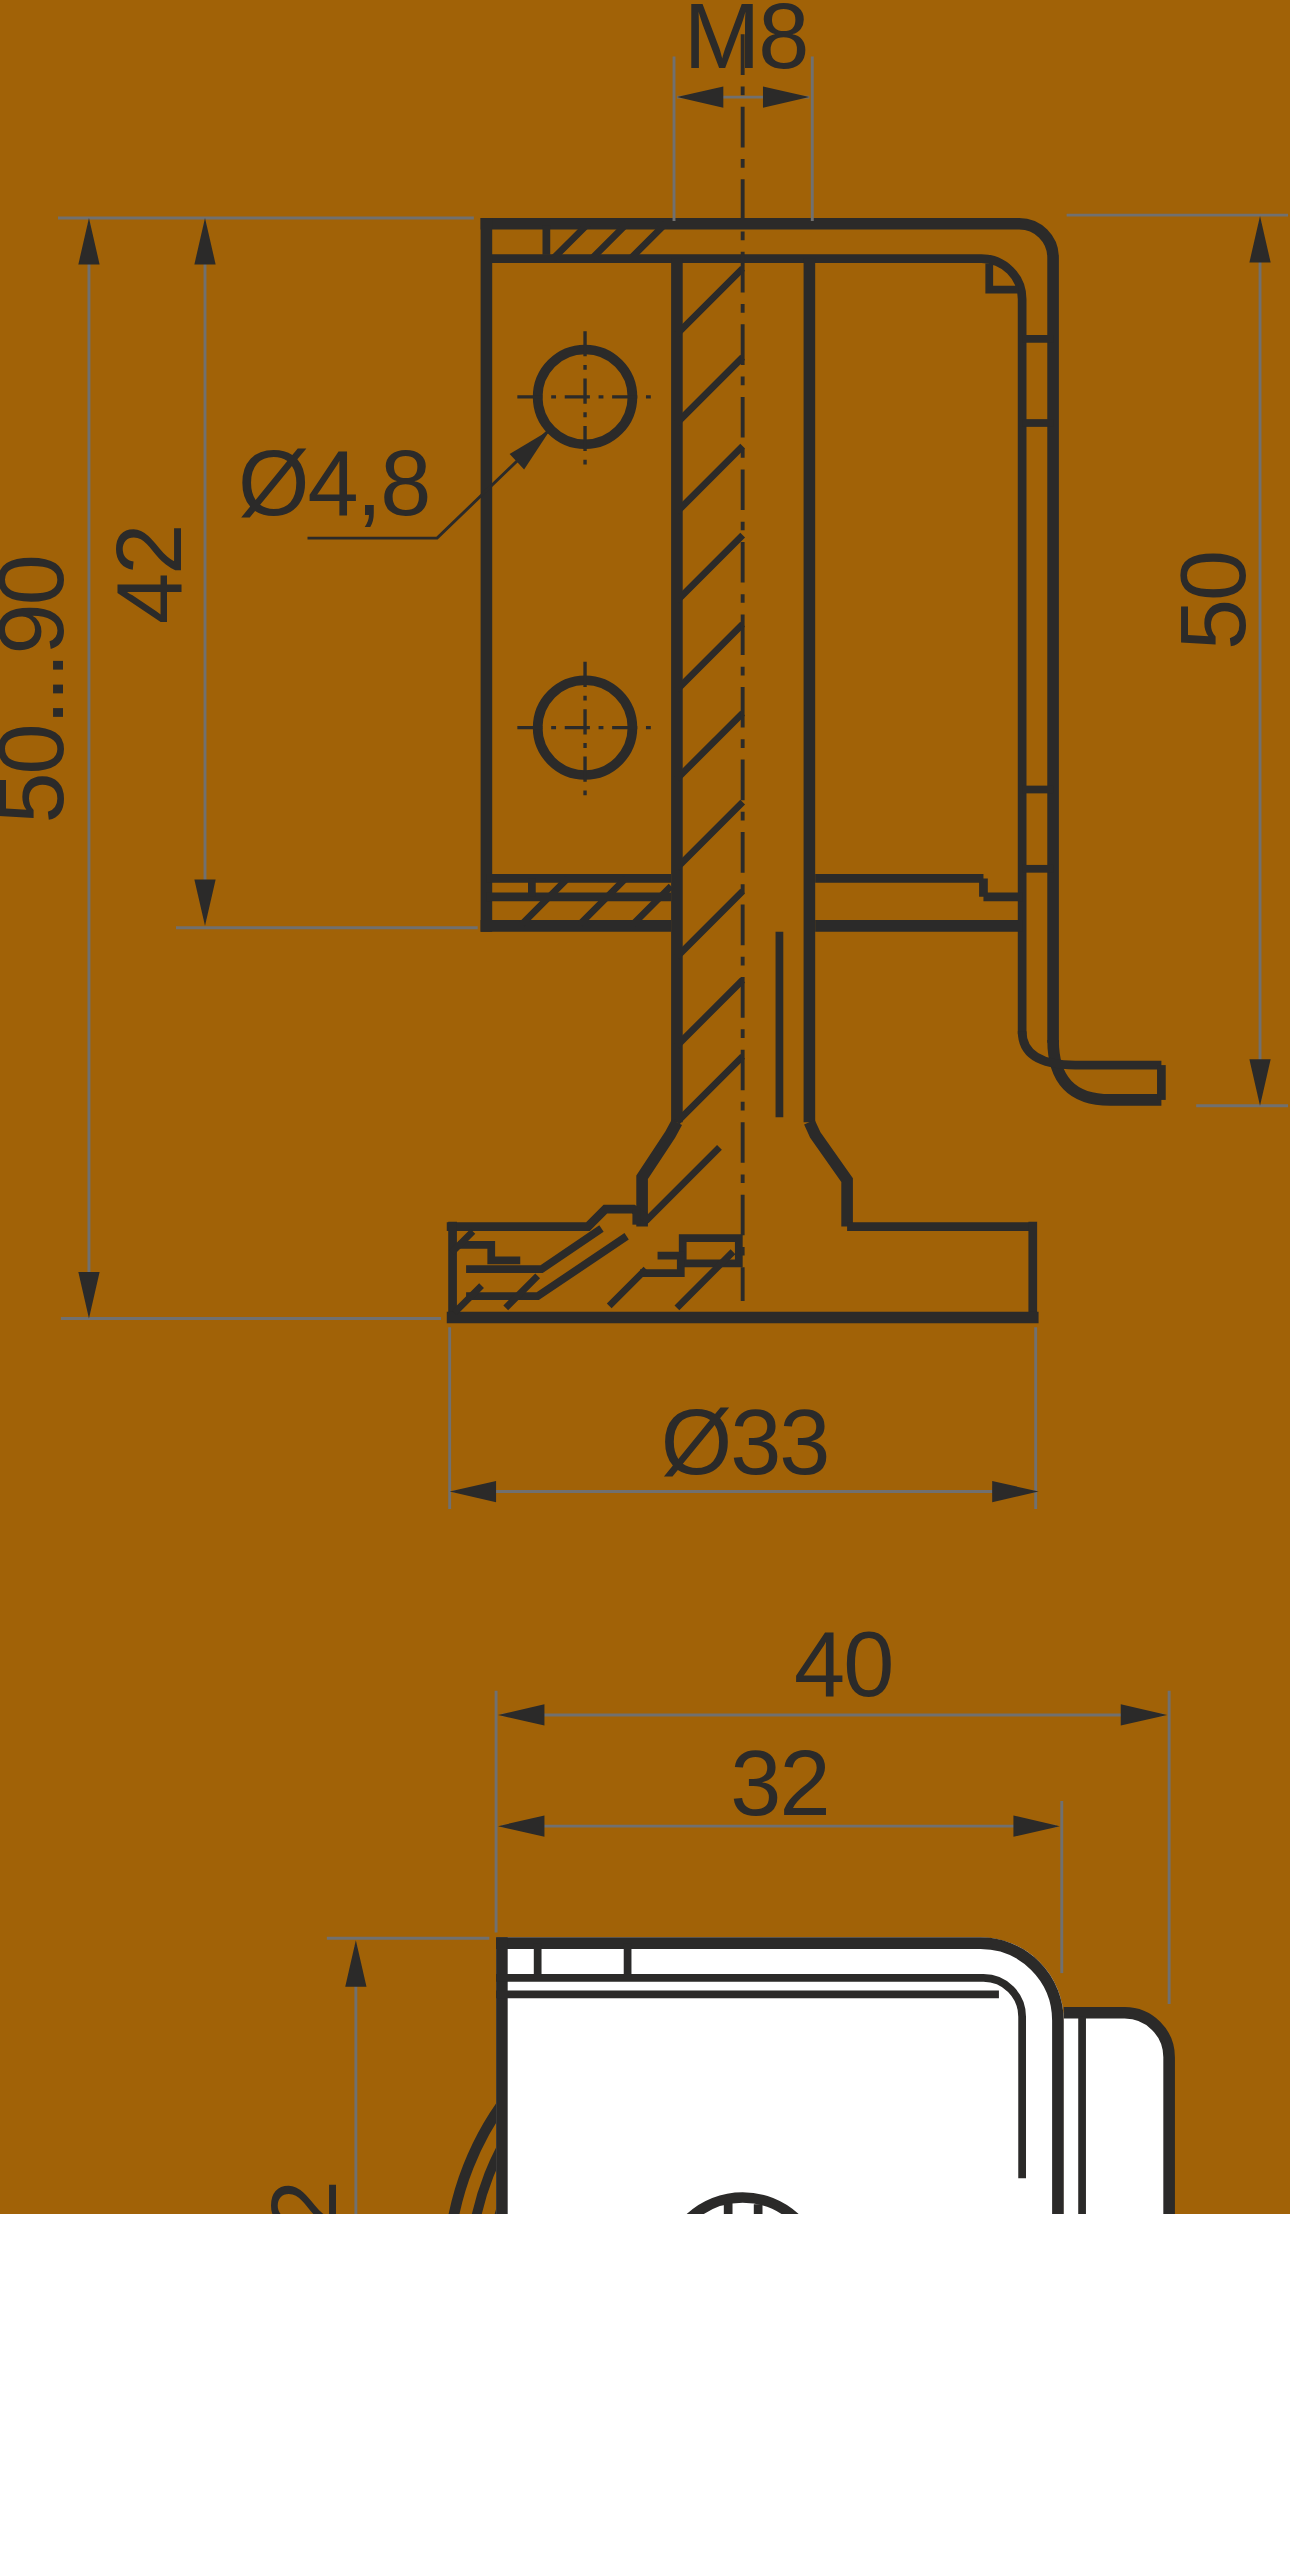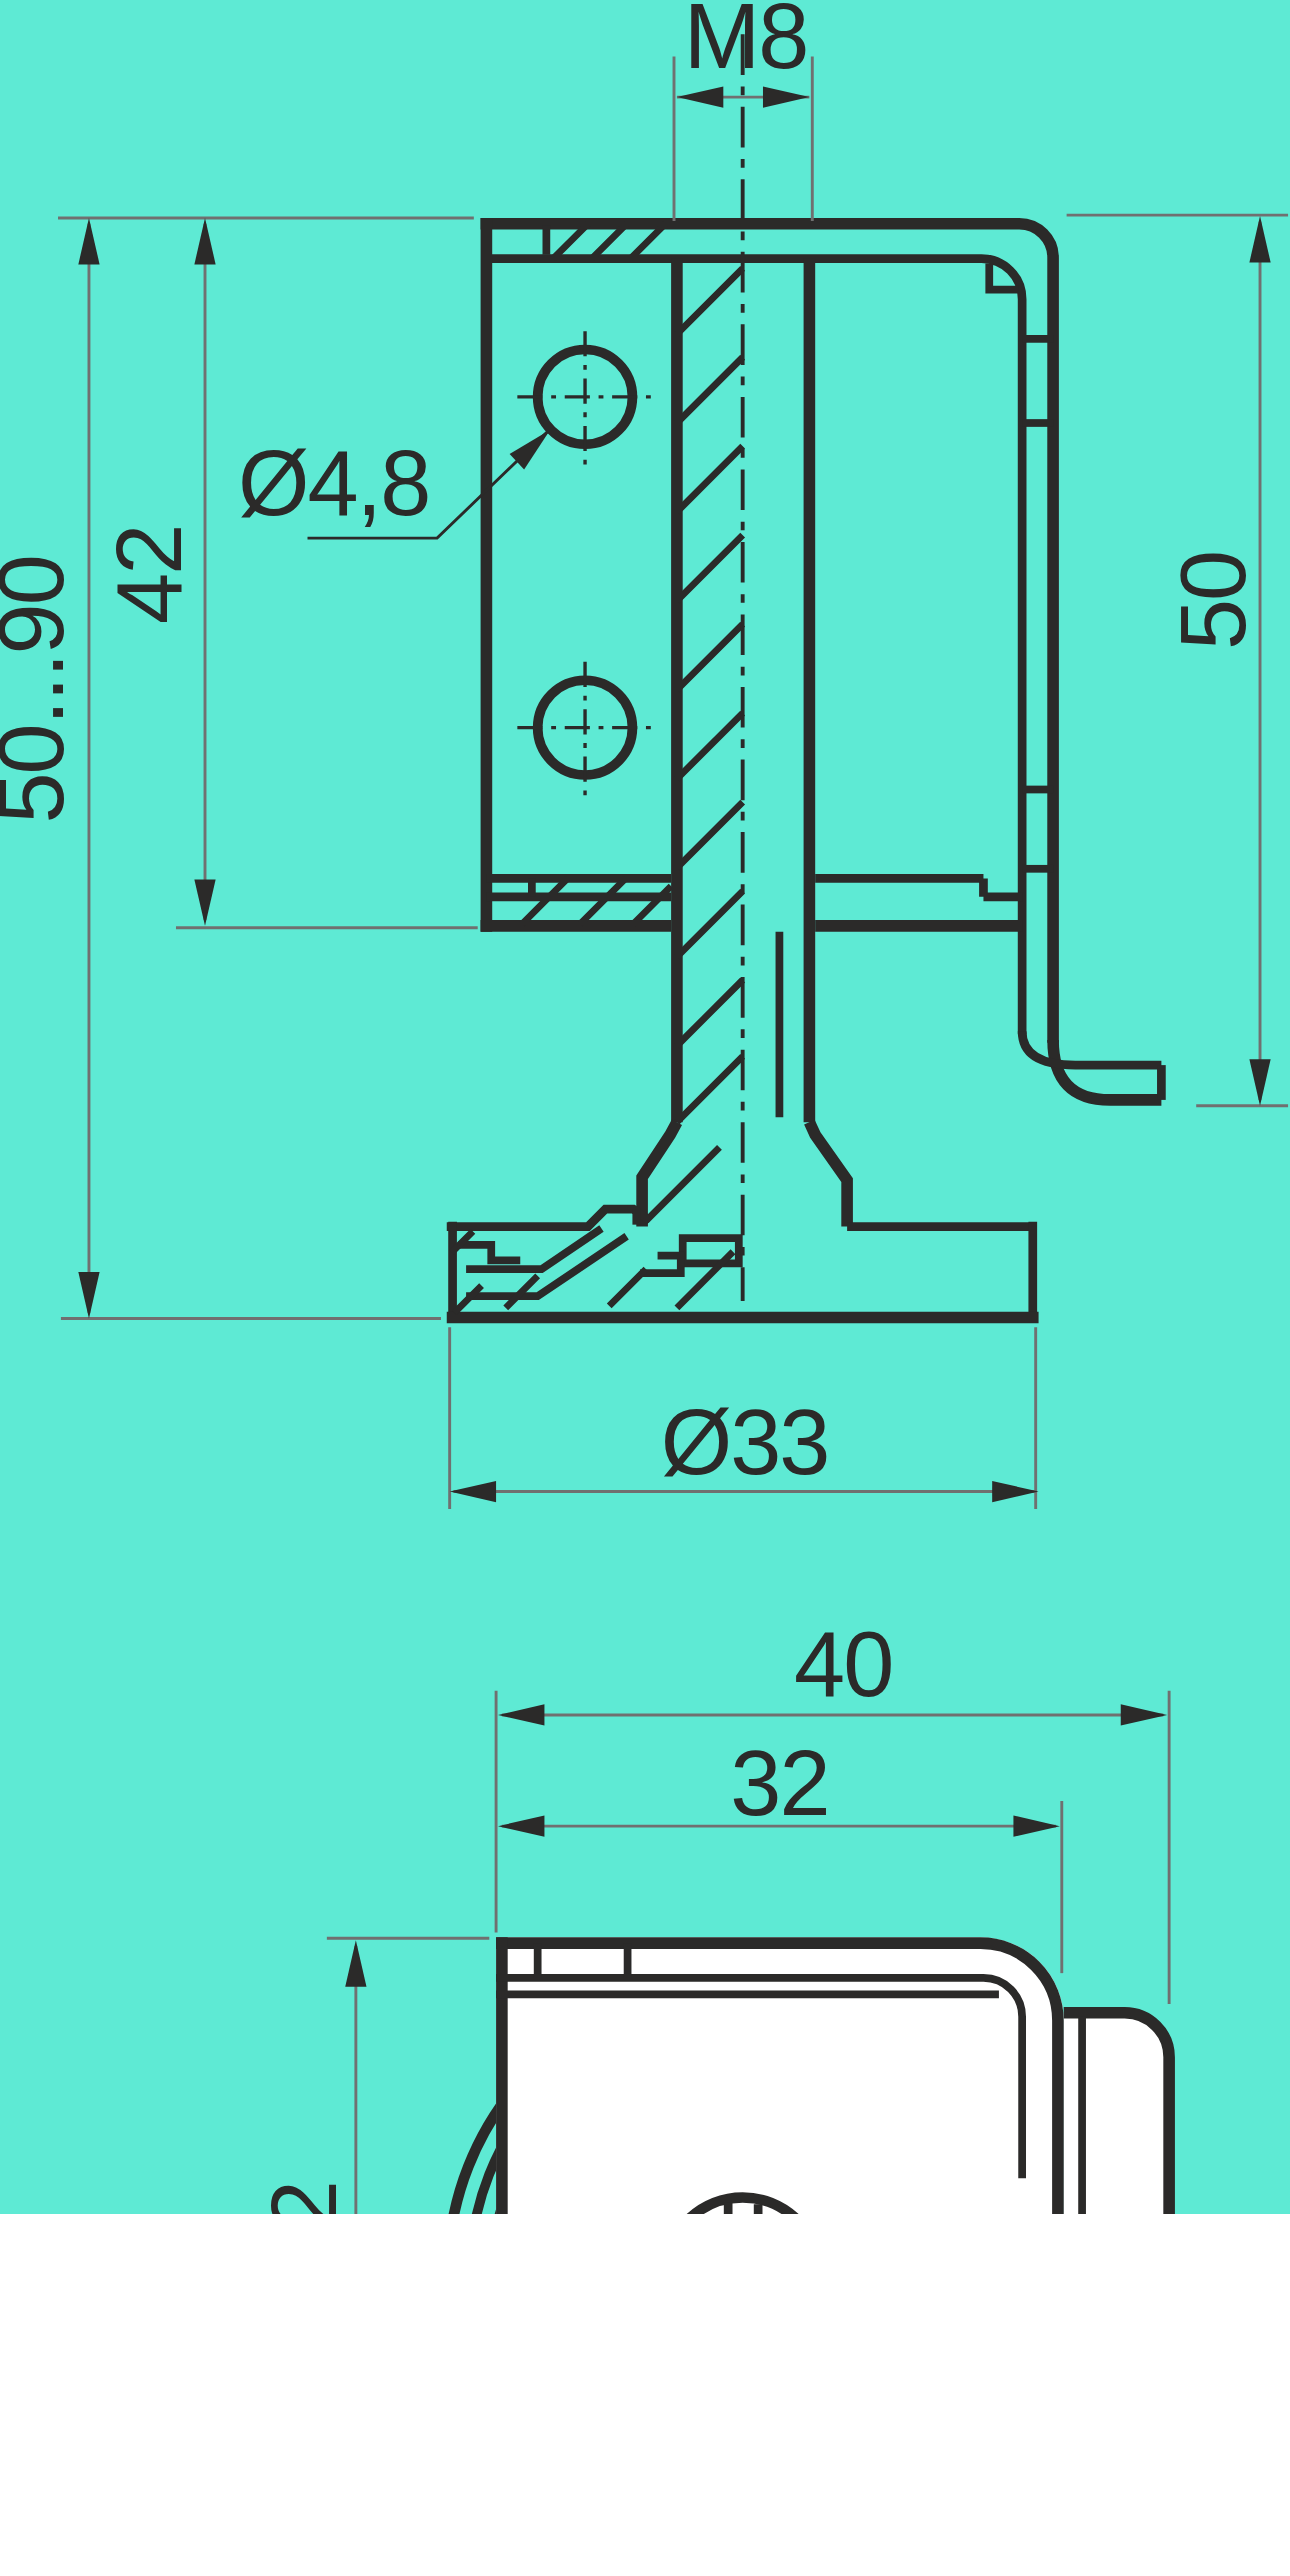--- a/index.html
+++ b/index.html
@@ -1,16 +1,16 @@
 <!DOCTYPE html>
 <html><head>
 <meta charset="utf-8">
 <style>
   html,body{margin:0;padding:0;background:#ffffff;}
-  .sheet{position:relative;width:1290px;height:2214px;background:#5eead4;overflow:hidden;}
+  .sheet{position:relative;width:1290px;height:2214px;background:#a16207;overflow:hidden;}
   svg{display:block;}
   
   .o  {stroke:#2b2a29;stroke-width:12;fill:none;stroke-linecap:butt;stroke-linejoin:miter;}
   .m  {stroke:#2b2a29;stroke-width:9; fill:none;}
   .t  {stroke:#2b2a29;stroke-width:8; fill:none;}
   .h  {stroke:#2b2a29;stroke-width:7; fill:none;}
   .w  {fill:#ffffff;stroke:none;}
   
   .cl {stroke:#2b2a29;stroke-width:4;fill:none;stroke-dasharray:42 12 9 12;}
   .clh{stroke:#2b2a29;stroke-width:3.5;fill:none;stroke-dasharray:26 9 5 9;}

